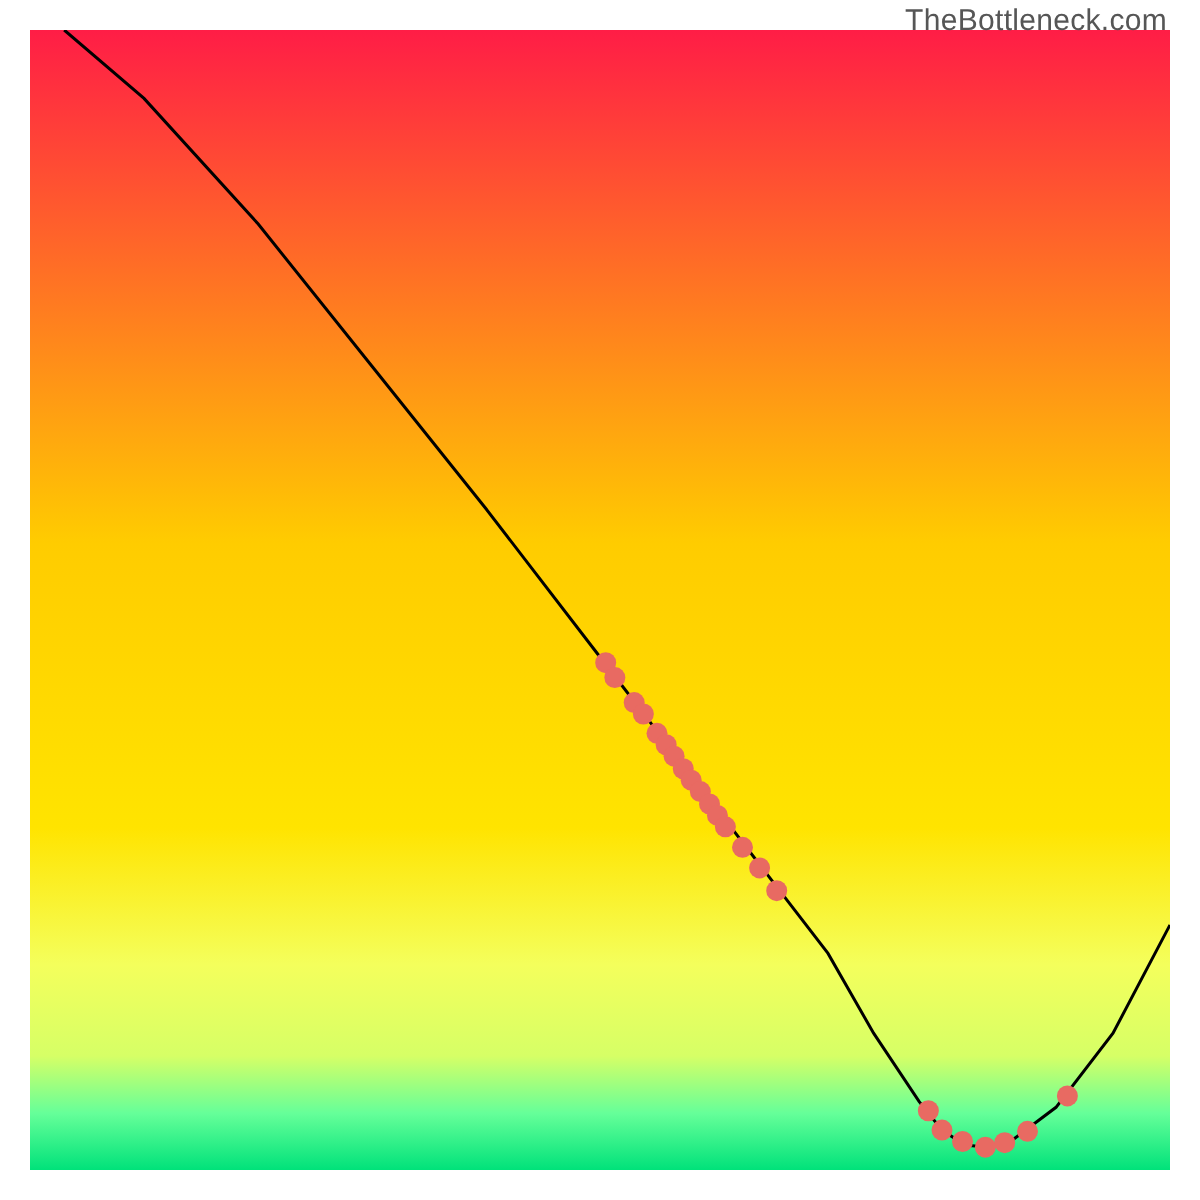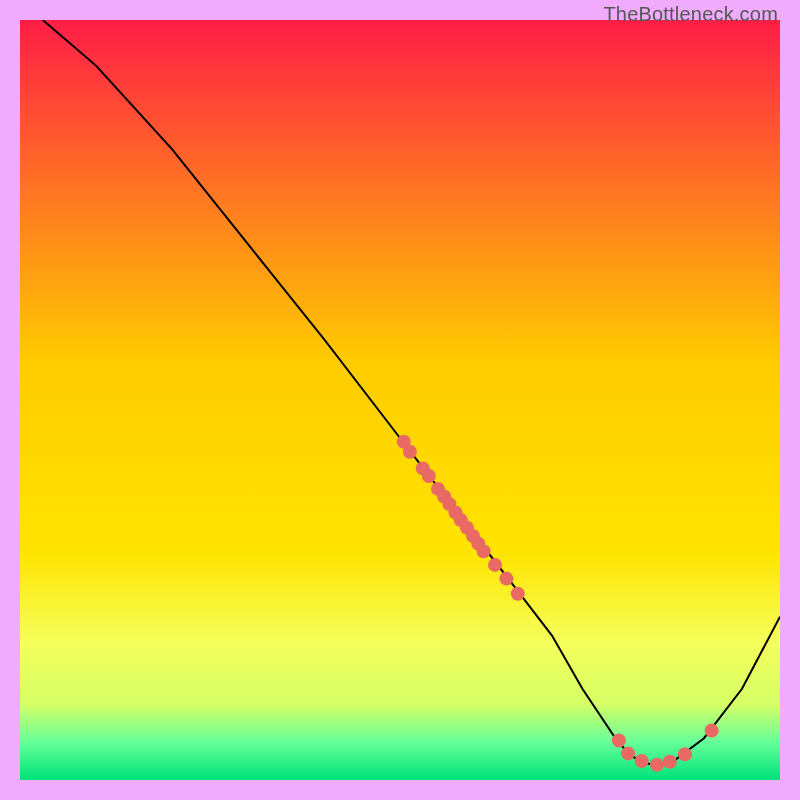--- a/index.html
+++ b/index.html
@@ -7,21 +7,21 @@
     padding: 0;
     width: 800px;
     height: 800px;
     background: #000;
     overflow: hidden;
   }
   .stage {
     position: relative;
     width: 800px;
     height: 800px;
-    background: #f0abfc;
+    background: #ffffff;
   }
   .plot {
     position: absolute;
     left: 20px;
     top: 20px;
     width: 760px;
     height: 760px;
   }
   .watermark {
     position: absolute;

